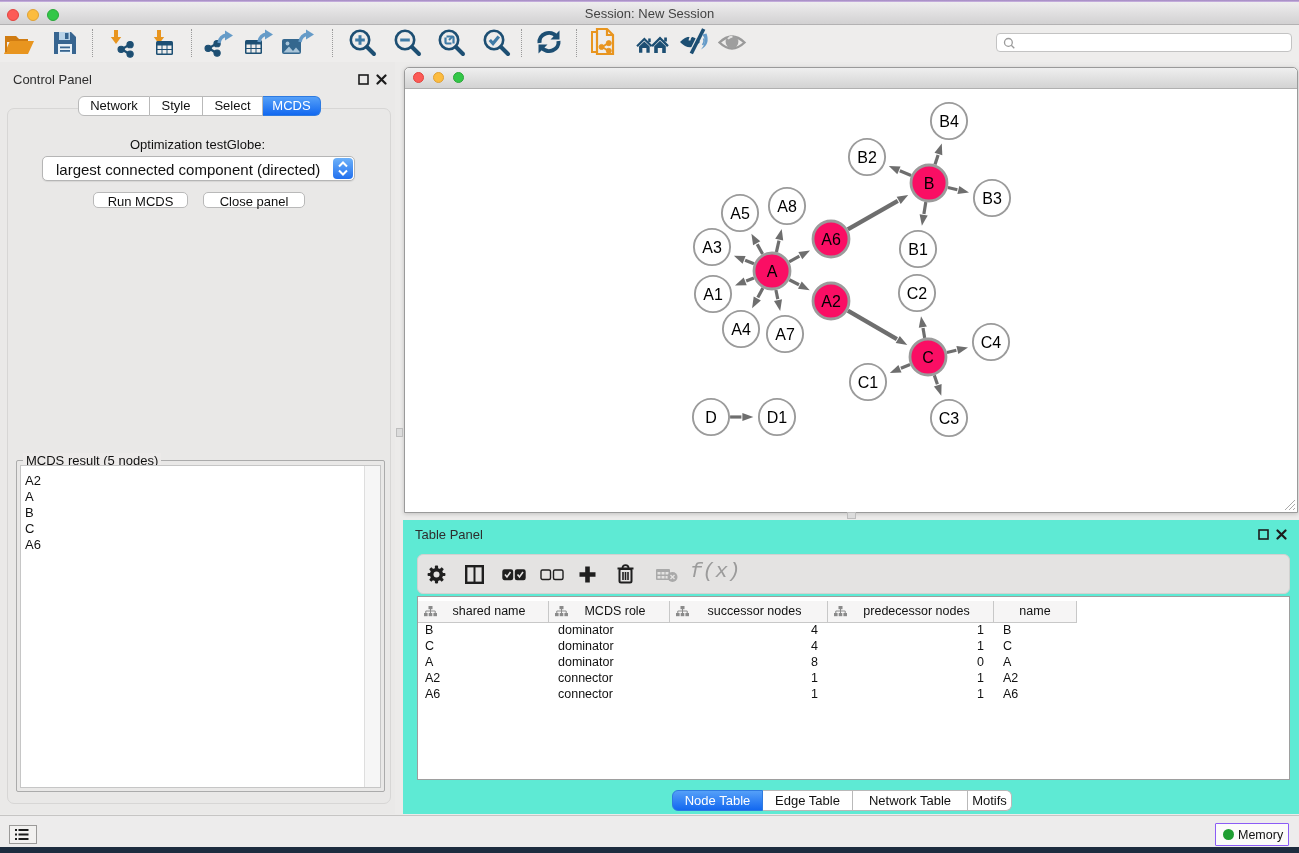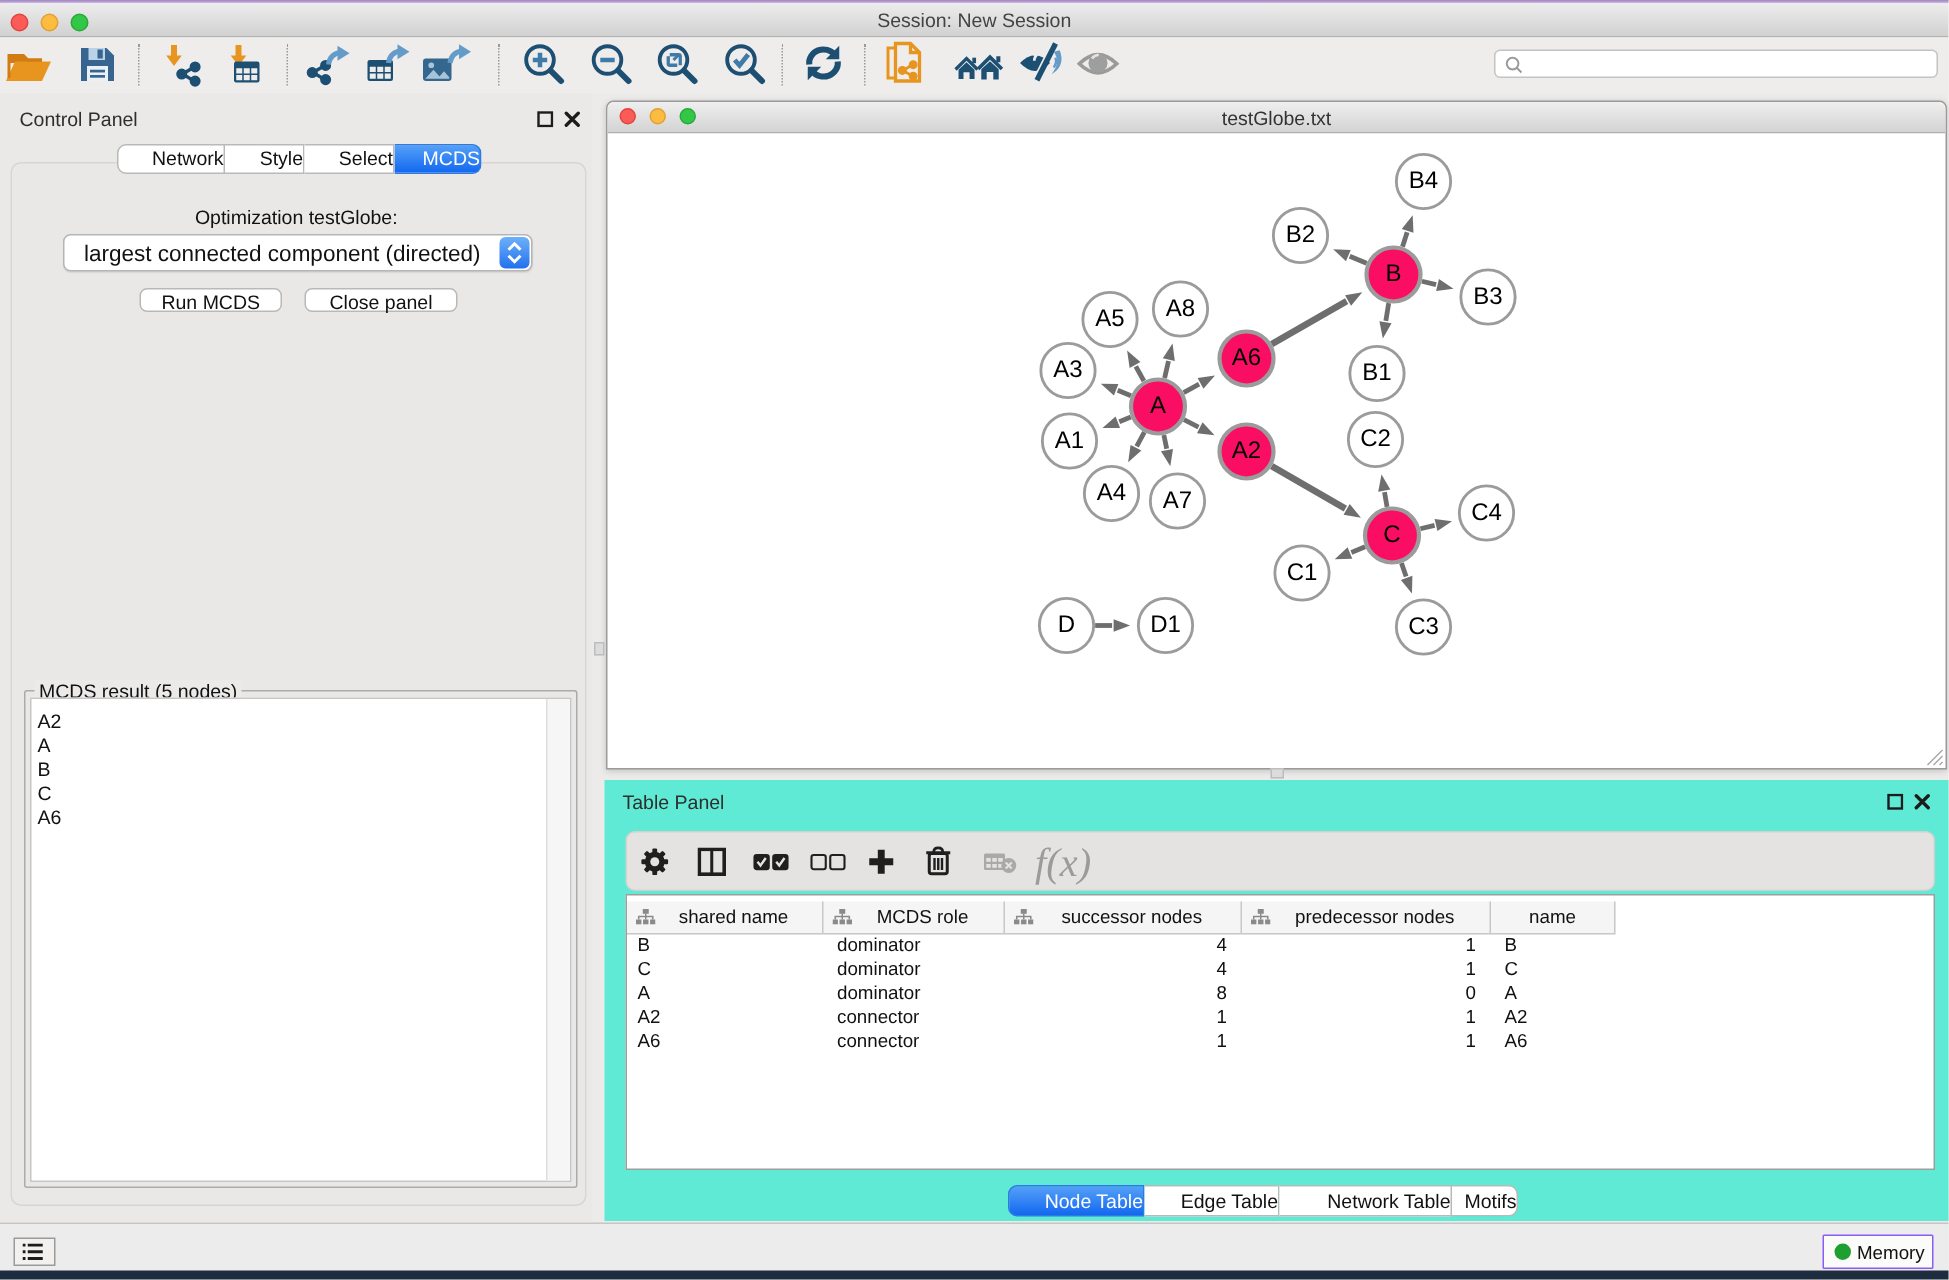--- a/index.html
+++ b/index.html
@@ -1,21 +1,21 @@
 <!DOCTYPE html>
 <html><head><meta charset="utf-8">
 <style>
   html,body{margin:0;padding:0}
   body{font-family:"Liberation Sans",sans-serif;width:1299px;height:853px;overflow:hidden}
   #screen{position:relative;width:1299px;height:853px;background:#ecebea}
   .abs{position:absolute}
   .tl{position:absolute;width:12px;height:12px;border-radius:50%;top:7px}
   .vsep{position:absolute;top:29px;height:28px;width:0;border-left:1px dotted #9a9a9a}
   .icon{position:absolute;top:28px}
-  .tab{display:inline-block;box-sizing:border-box;height:20px;line-height:18px;background:#fff;border:1px solid #b9b9b9;border-left:none;font-size:13px;color:#111;text-align:right;padding:0 11px;vertical-align:top}
+  .tab{display:inline-block;box-sizing:border-box;height:20px;line-height:18px;background:#fff;border:1px solid #b9b9b9;border-left:none;font-size:13px;color:#111;text-align:center;padding:0 11px;vertical-align:top}
   .tabsel{background:linear-gradient(#55a0f8,#1268f0);color:#fff;border-color:#2e7ae0}
   .btn{position:absolute;box-sizing:border-box;background:#fff;border:1px solid #b9b9b9;border-radius:5px;font-size:13px;color:#111;text-align:center;height:16px;line-height:18px}
     .hlab{position:absolute;left:16px;right:4px;top:3px;text-align:center;font-size:12.5px;color:#111}
   .row{height:16px;line-height:16px;position:relative}
   .c1{position:absolute;left:7px}
   .c2{position:absolute;left:140px}
   .c3{position:absolute;left:250px;width:150px;text-align:right}
   .c4{position:absolute;left:416px;width:150px;text-align:right}
   .c5{position:absolute;left:585px}
 </style></head>
@@ -226,21 +226,20 @@
       <div class="abs" style="top:0;right:0;width:15px;bottom:0;background:#f6f6f6;border-left:1px solid #dedede"></div>
     </div>
   </div>
 </div>
 
 <div class="abs" style="left:404px;top:67px;width:894px;height:446px;background:#fff;border:1px solid #9a9a9a;border-radius:5px 5px 0 0;box-sizing:border-box;box-shadow:0 1px 4px rgba(0,0,0,.18)">
   <div class="abs" style="left:0;top:0;width:892px;height:20px;background:linear-gradient(#efefef,#d3d3d3);border-bottom:1px solid #b0b0b0;border-radius:5px 5px 0 0">
     <div class="tl" style="left:8px;top:3.5px;width:11px;height:11px;background:#fc5b57;border:1px solid #e2443f;box-sizing:border-box"></div>
     <div class="tl" style="left:28px;top:3.5px;width:11px;height:11px;background:#fcbc3f;border:1px solid #e0a135;box-sizing:border-box"></div>
     <div class="tl" style="left:48px;top:3.5px;width:11px;height:11px;background:#33c748;border:1px solid #2aa83a;box-sizing:border-box"></div>
-    <div class="abs" style="left:0;right:0;top:3px;text-align:center;font-size:13px;color:#333">testGlobe.txt</div>
   </div>
   <svg class="abs" style="left:0;top:20px" width="892" height="424" viewBox="0 0 892 424" font-family="Liberation Sans, sans-serif">
 <line x1="357.6" y1="166.0" x2="352.2" y2="156.2" stroke="#6e6e6e" stroke-width="3.2"></line>
 <polygon points="346.4,145.7 348.1,157.3 355.3,153.3" fill="#6e6e6e"></polygon>
 <line x1="371.4" y1="164.1" x2="374.0" y2="152.7" stroke="#6e6e6e" stroke-width="3.2"></line>
 <polygon points="376.7,141.0 370.2,150.8 378.2,152.6" fill="#6e6e6e"></polygon>
 <line x1="349.0" y1="175.8" x2="340.1" y2="172.2" stroke="#6e6e6e" stroke-width="3.2"></line>
 <polygon points="328.9,167.8 337.6,175.7 340.6,168.0" fill="#6e6e6e"></polygon>
 <line x1="348.9" y1="190.0" x2="341.2" y2="193.1" stroke="#6e6e6e" stroke-width="3.2"></line>
 <polygon points="330.0,197.4 341.7,197.3 338.7,189.6" fill="#6e6e6e"></polygon>
@@ -384,21 +383,21 @@
             <rect x="1.5" y="6" width="3" height="2.5"></rect>
             <rect x="5.5" y="6" width="3" height="2.5"></rect>
             <rect x="9.5" y="6" width="3" height="2.5"></rect>
             <rect x="1.5" y="10" width="3" height="2.5"></rect>
             <rect x="5.5" y="10" width="3" height="2.5"></rect>
             <rect x="9.5" y="10" width="3" height="2.5"></rect>
           </g>
           <circle cx="16.5" cy="11" r="5" fill="#a9a9a9"></circle>
           <path d="M14.5,9 l4,4 m0,-4 l-4,4" stroke="#e4e3e2" stroke-width="1.4"></path>
         </svg>
-<div style="position:absolute;left:272px;top:5px;font-family:Liberation Serif, serif;font-style:italic;font-size:27px;color:#9b9b9b">f(x)</div>
+<div style="position:absolute;left:272px;top:5px;font-family:Liberation Mono, monospace;font-style:italic;font-size:21px;color:#9b9b9b">f(x)</div>
   </div>
 
   <div class="abs" style="left:14px;top:76px;width:873px;height:184px;background:#fff;border:1px solid #9e9e9e;box-sizing:border-box">
 
     <div class="abs" style="left:0;top:4px;width:659px;height:22px;background:#f6f5f5;border-bottom:1px solid #c8c8c8;box-sizing:border-box">
       <div class="abs" style="left:0;top:0;width:131px;height:21px;border-right:1px solid #c8c8c8;box-sizing:border-box">
             <svg style="position:absolute;left:6px;top:5px" width="13" height="12" viewBox="0 0 13 12">
               <g fill="#8a8a8a">
                 <rect x="4.5" y="0" width="4" height="3.2"></rect>
                 <rect x="0" y="7" width="3.6" height="3.2"></rect>

